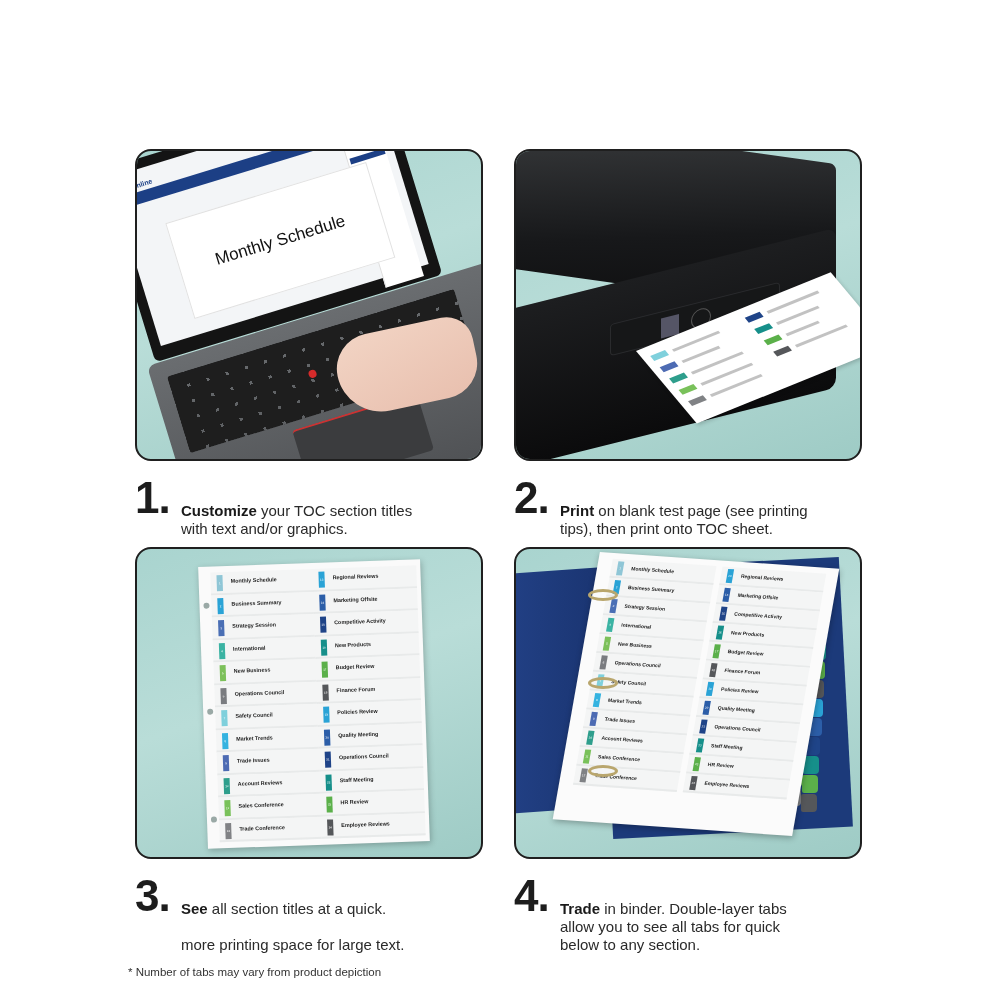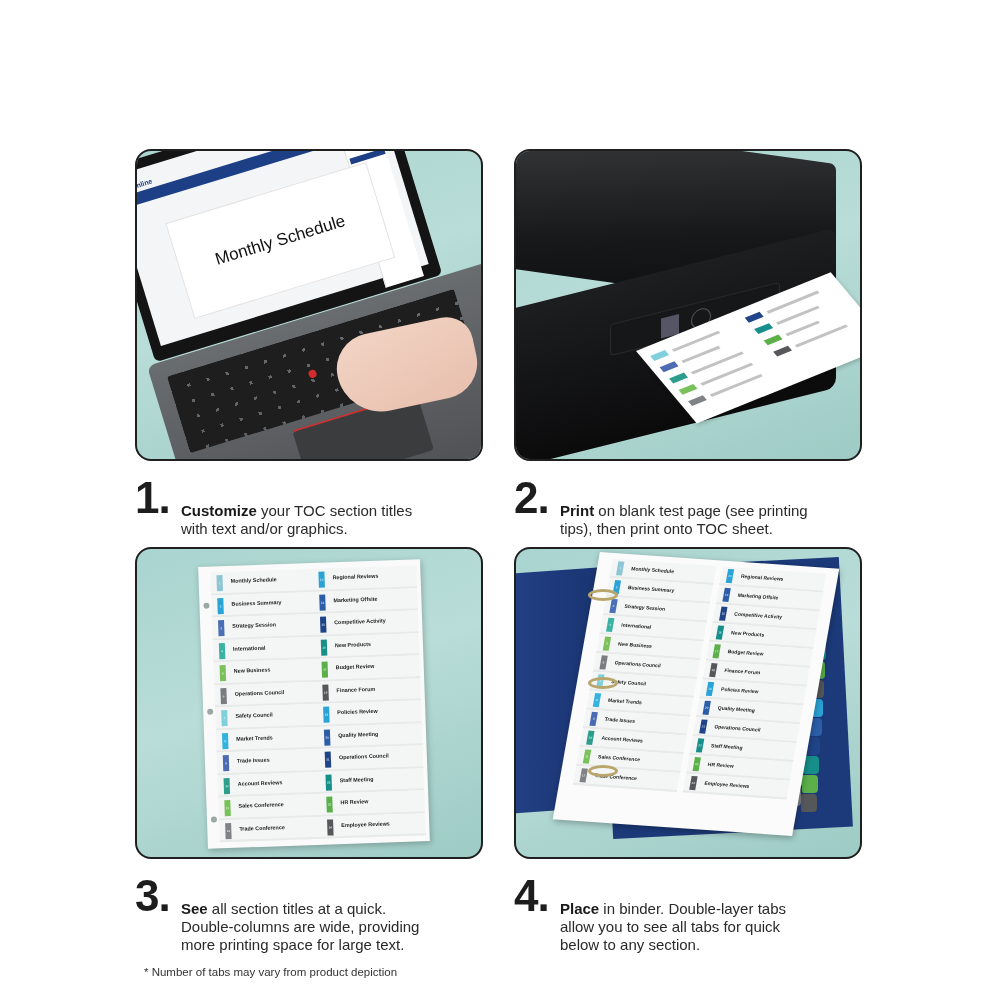--- a/index.html
+++ b/index.html
@@ -27,21 +27,21 @@
     font-size: 44px; font-weight: bold; color: #1d1d1d; line-height: 40px;
     width: 46px; letter-spacing: -1px;
   }
   .step .txt { font-size: 15px; line-height: 18px; color: #2a2a2a; padding-top: 2px; margin-top: 22px; }
   .step .txt b { font-weight: bold; color: #1a1a1a; }
   #s1 { left: 135px; top: 478px; }
   #s2 { left: 514px; top: 478px; }
   #s3 { left: 135px; top: 876px; }
   #s4 { left: 514px; top: 876px; }
 
-  .footnote { position: absolute; left: 144px; top: 966px; font-size: 11.5px; color: #333; }
+  .footnote { position: absolute; left: 128px; top: 966px; font-size: 11.5px; color: #333; }
 
   
   .laptop-screen-bezel {
     position: absolute; left: -20px; top: -40px; width: 330px; height: 245px;
     background: #141414; transform: rotate(-17deg); transform-origin: left top;
     border-radius: 6px;
   }
   .laptop-screen {
     position: absolute; left: 10px; top: 10px; right: 10px; bottom: 14px;
     background: #f3f5f7;
@@ -436,26 +436,26 @@
   <div class="num">2.</div>
   <div class="txt">
     <b>Print</b><span> on blank test page (see printing</span><br>
     <span>tips), then print onto TOC sheet.</span>
   </div>
 </div>
 <div class="step" id="s3">
   <div class="num">3.</div>
   <div class="txt">
     <b>See</b><span> all section titles at a quick.</span><br>
-    <span>Double-columns are wide, providing</span><br>
+    <br>
     <span>more printing space for large text.</span>
   </div>
 </div>
 <div class="step" id="s4">
   <div class="num">4.</div>
   <div class="txt">
-    <b>Place</b><span> in binder. Double-layer tabs</span><br>
+    <b>Trade</b><span> in binder. Double-layer tabs</span><br>
     <span>allow you to see all tabs for quick</span><br>
     <span>below to any section.</span>
   </div>
 </div>
 
 <div class="footnote">* Number of tabs may vary from product depiction</div>
 
 </body></html>

